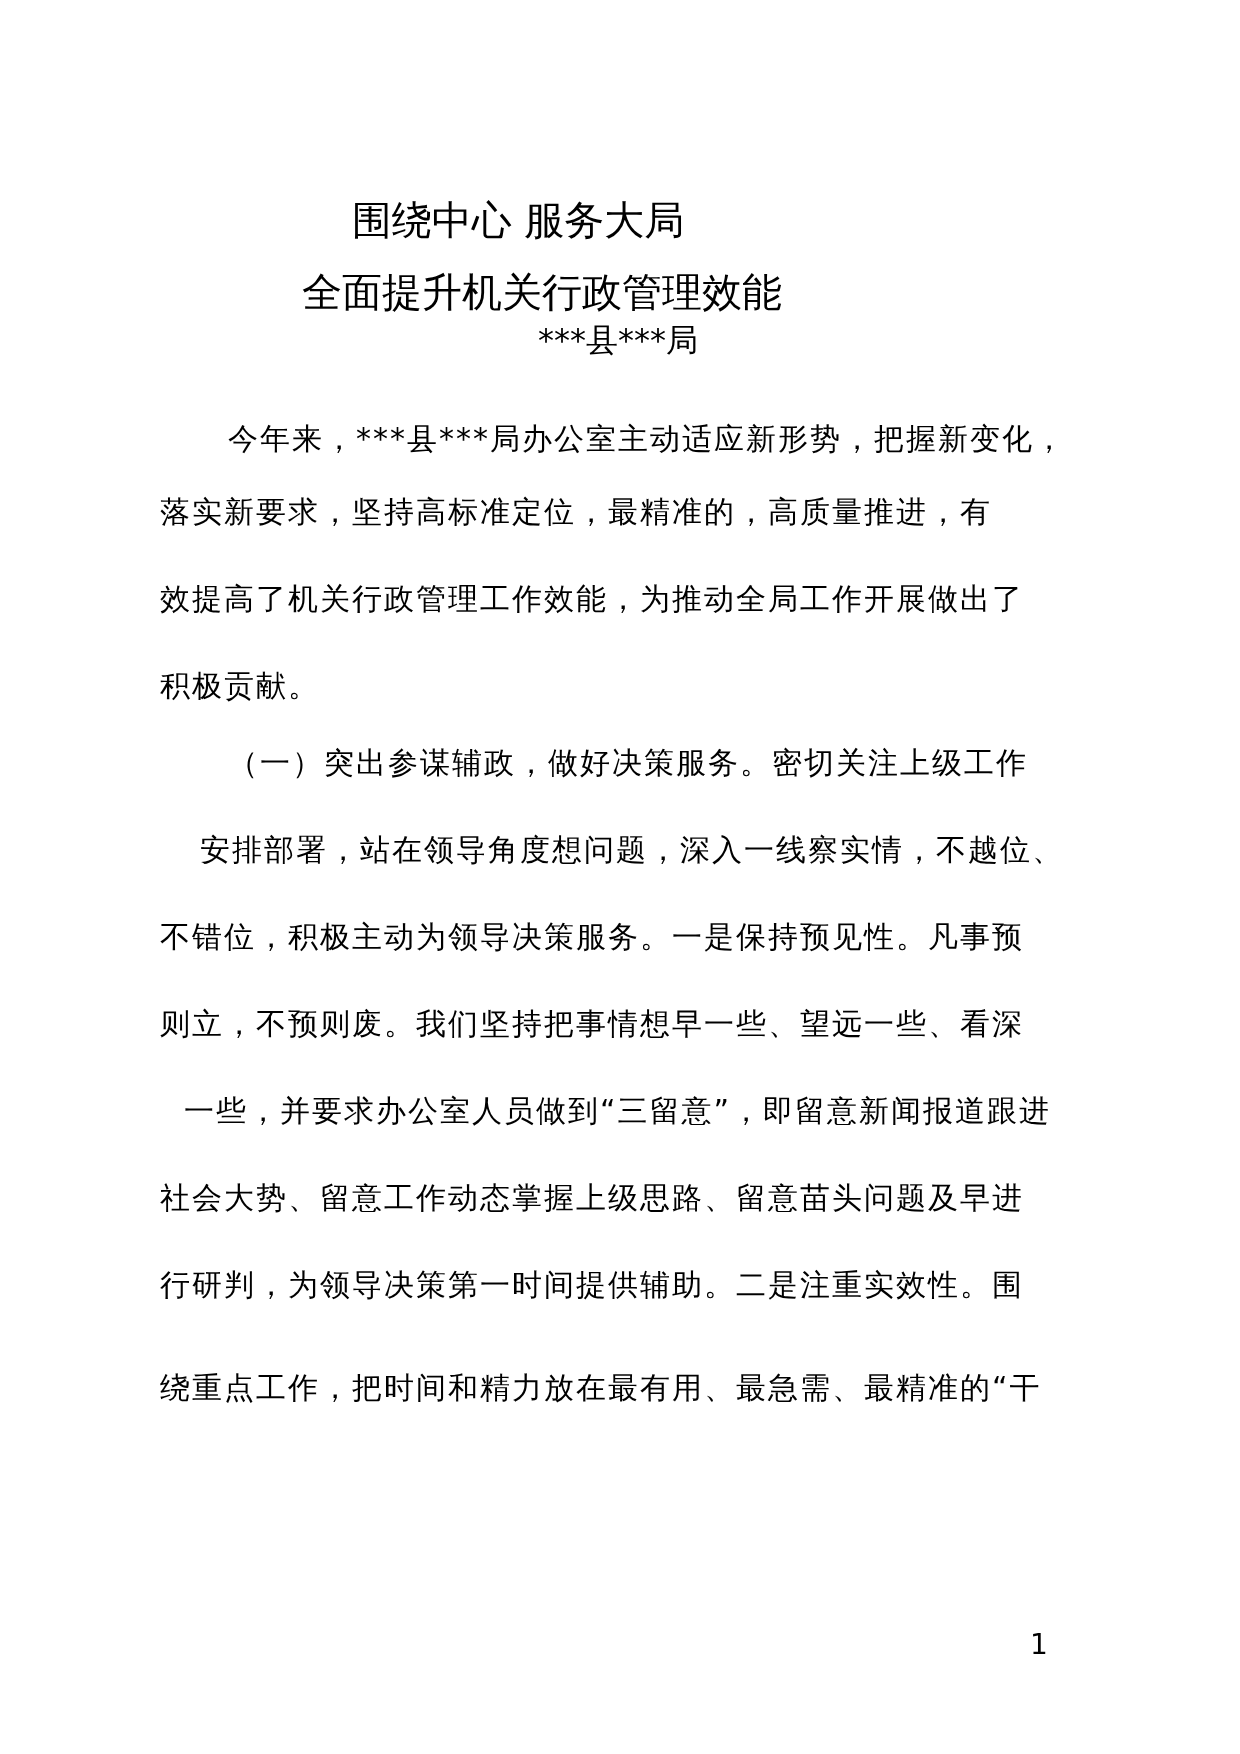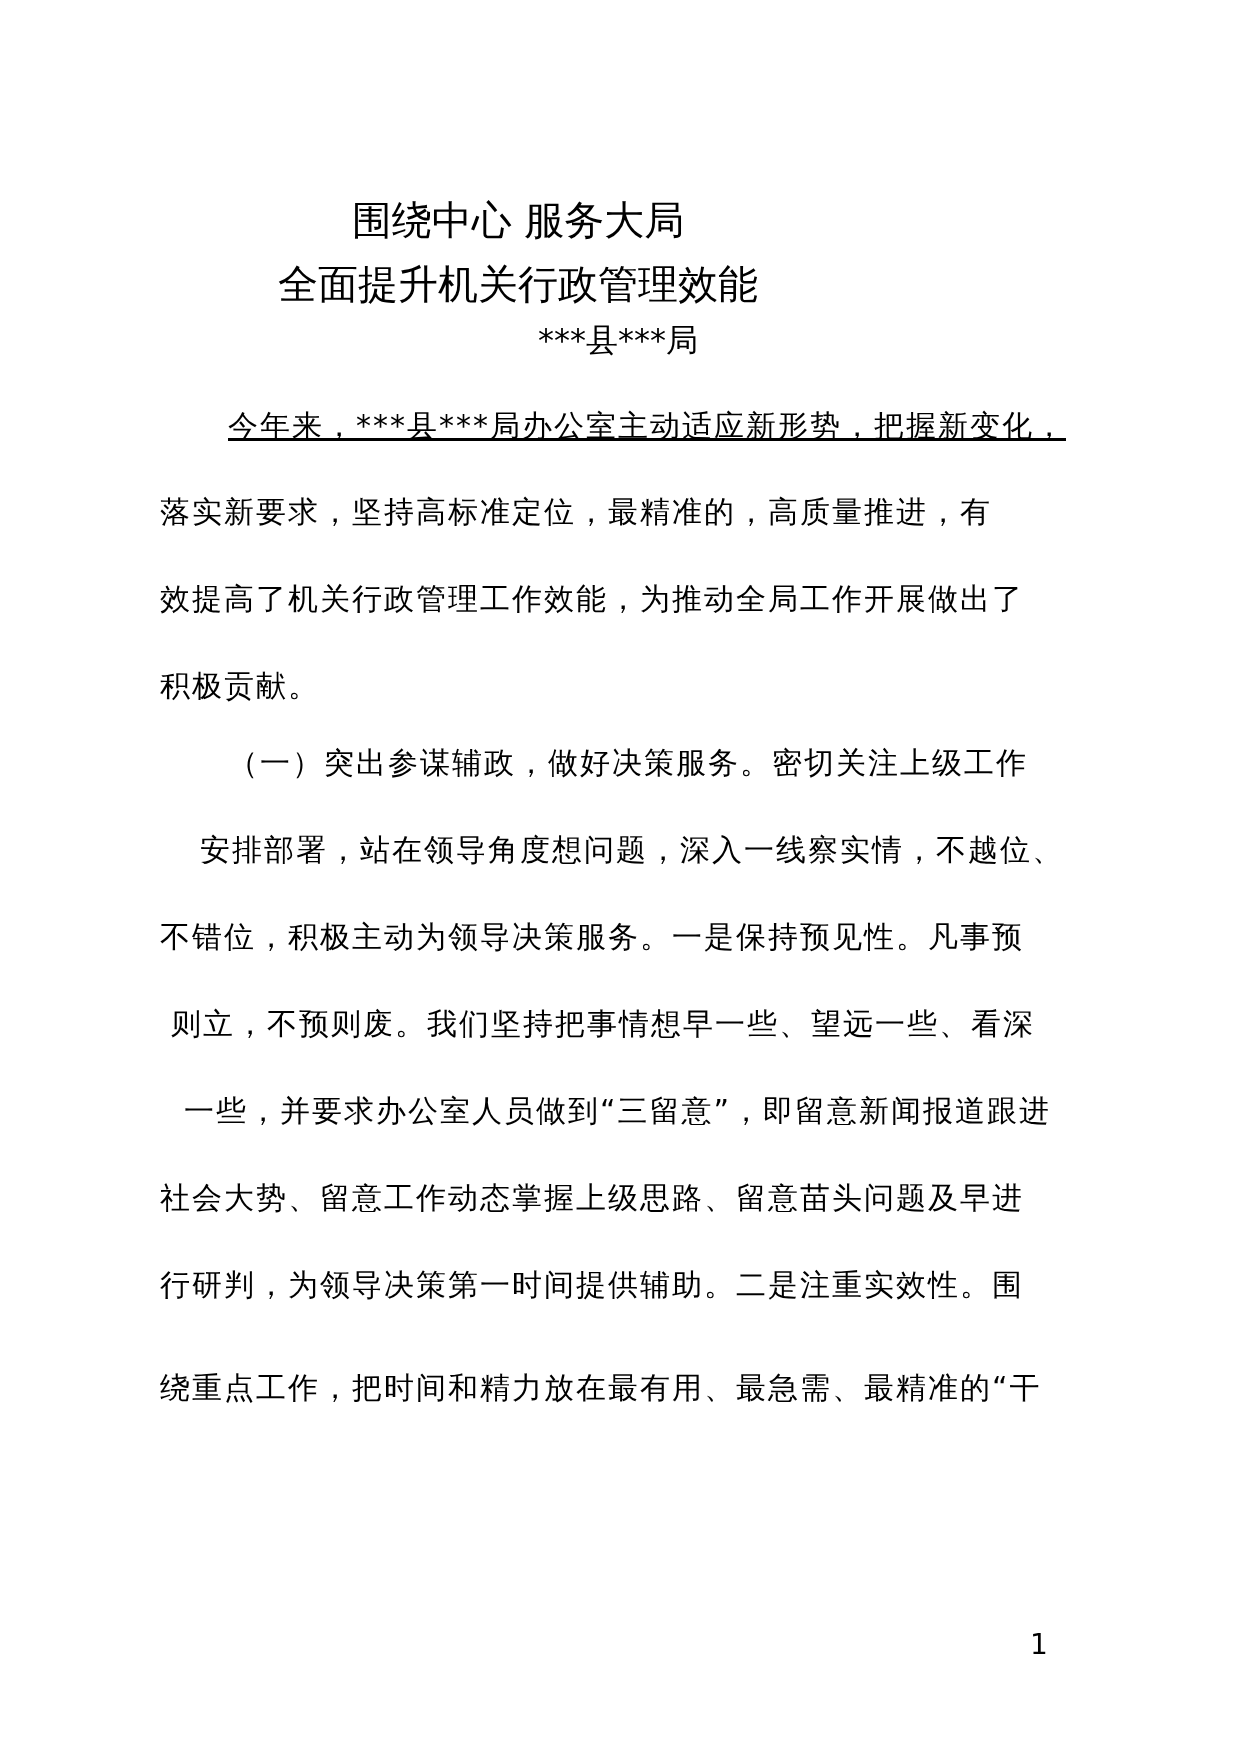--- a/index.html
+++ b/index.html
@@ -26,21 +26,21 @@
       position: absolute;
       left: 0;
       width: 1036px;
       text-align: center;
       font-size: 40px;
       line-height: 48px;
       white-space: nowrap;
       letter-spacing: 0px;
     }
     .title.l1 { top: 196px; }
-    .title.l2 { top: 260px; }
+    .title.l2 { top: 268px; padding-left: 24px; }
     .subtitle {
       position: absolute;
       left: 0;
       width: 1236px;
       top: 320px;
       text-align: center;
       font-size: 32px;
       line-height: 40px;
       white-space: nowrap;
     }
@@ -63,27 +63,27 @@
     }
   </style>
 </head>
 <body>
 
 <div class="page">
   <div class="title l1">围绕中心  服务大局</div>
   <div class="title l2">全面提升机关行政管理效能</div>
   <div class="subtitle">***县***局</div>
 
-  <div class="body-line indent" style="top:406px;text-decoration:underline;">今年来，***县***局办公室主动适应新形势，把握新变化，</div>
+  <div class="body-line indent" style="top:419px;">今年来，***县***局办公室主动适应新形势，把握新变化，</div>
   <div class="body-line" style="top:492px;">落实新要求，坚持高标准定位，最精准的，高质量推进，有</div>
   <div class="body-line" style="top:579px;">效提高了机关行政管理工作效能，为推动全局工作开展做出了</div>
   <div class="body-line" style="top:666px;">积极贡献。</div>
   <div class="body-line indent" style="top:743px;">（一）突出参谋辅政，做好决策服务。密切关注上级工作</div>
   <div class="body-line" style="top:830px;margin-left:40px;">安排部署，站在领导角度想问题，深入一线察实情，不越位、</div>
   <div class="body-line" style="top:917px;">不错位，积极主动为领导决策服务。一是保持预见性。凡事预</div>
-  <div class="body-line" style="top:1004px;margin-left:11px;">则立，不预则废。我们坚持把事情想早一些、望远一些、看深</div>
+  <div class="body-line" style="top:1004px;">则立，不预则废。我们坚持把事情想早一些、望远一些、看深</div>
   <div class="body-line" style="top:1091px;margin-left:24px;">一些，并要求办公室人员做到“三留意”，即留意新闻报道跟进</div>
   <div class="body-line" style="top:1178px;">社会大势、留意工作动态掌握上级思路、留意苗头问题及早进</div>
   <div class="body-line" style="top:1265px;">行研判，为领导决策第一时间提供辅助。二是注重实效性。围</div>
   <div class="body-line" style="top:1352px;margin-top:16px;">绕重点工作，把时间和精力放在最有用、最急需、最精准的“干</div>
 
   <div class="page-number">1</div>
 </div>
 
 </body></html>

